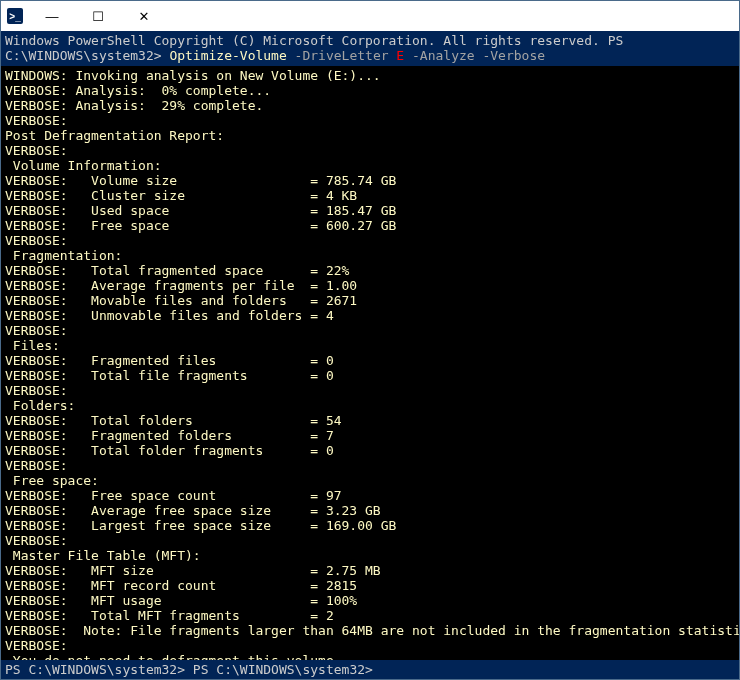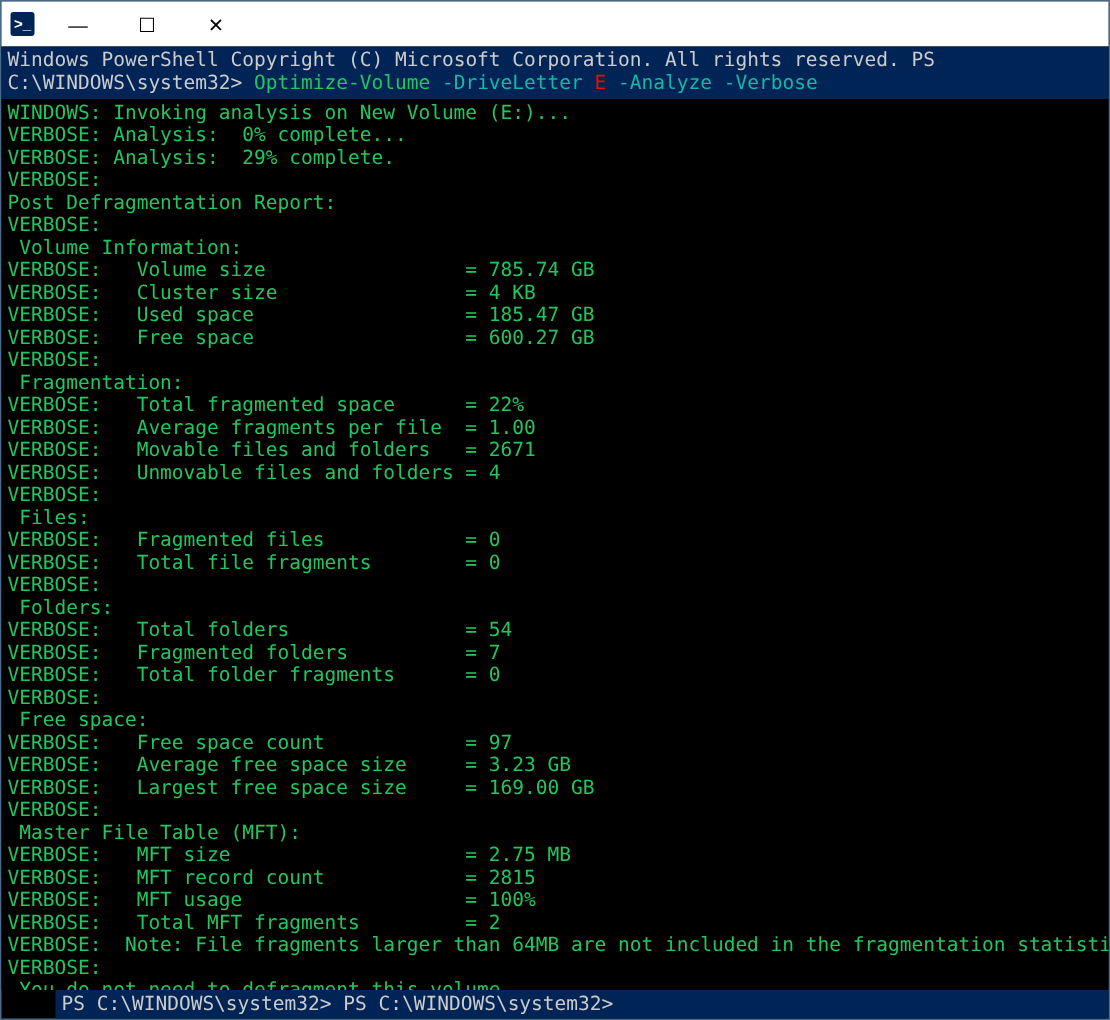--- a/index.html
+++ b/index.html
@@ -6,24 +6,24 @@
 body { background:#555; display:flex; justify-content:center; align-items:flex-start; font-family:"Segoe UI",Tahoma,sans-serif; }
 .window { width:740px; height:680px; background:#000; border:1px solid #4a6a8a; display:flex; flex-direction:column; }
 .titlebar { height:30px; background:#fff; display:flex; align-items:center; font-size:12px; color:#000; }
 .titlebar .icon { width:16px; height:16px; margin:0 6px; background:#012456; border-radius:2px; display:flex; align-items:center; justify-content:center; }
 .titlebar .icon span { color:#fff; font-size:10px; font-weight:bold; }
 .titlebar .title { flex:1; }
 .controls { display:flex; height:100%; }
 .controls div { width:46px; display:flex; align-items:center; justify-content:center; font-size:13px; }
 .header { background:#012456; color:#ccc; font-family:Consolas,"Lucida Console",monospace; font-size:13px; line-height:15px; padding:2px 4px 3px 4px; }
 .terminal { flex:1; background:#000; font-family:Consolas,"Lucida Console",monospace; font-size:13px; line-height:15px; padding:2px 4px; overflow:hidden; white-space:pre; color:#ccc; }
-.prompt-bar { background:#012456; color:#ccc; font-family:Consolas,"Lucida Console",monospace; font-size:13px; line-height:15px; padding:2px 4px;margin-left:36px; }
-.y { color:#22c55e; }
+.prompt-bar { background:#012456; color:#ccc; font-family:Consolas,"Lucida Console",monospace; font-size:13px; line-height:15px; padding:2px 4px; }
+.y { color:#fef9c3; }
 .r { color:#ff0000; }
-.dg { color:#14b8a6; }
+.dg { color:#a3a3a3; }
 .w { color:#ccc; }
 </style>
 </head>
 <body>
 
 <div class="window">
   <div class="titlebar">
     <div class="icon">
         <span>&gt;_</span>
       </div>

